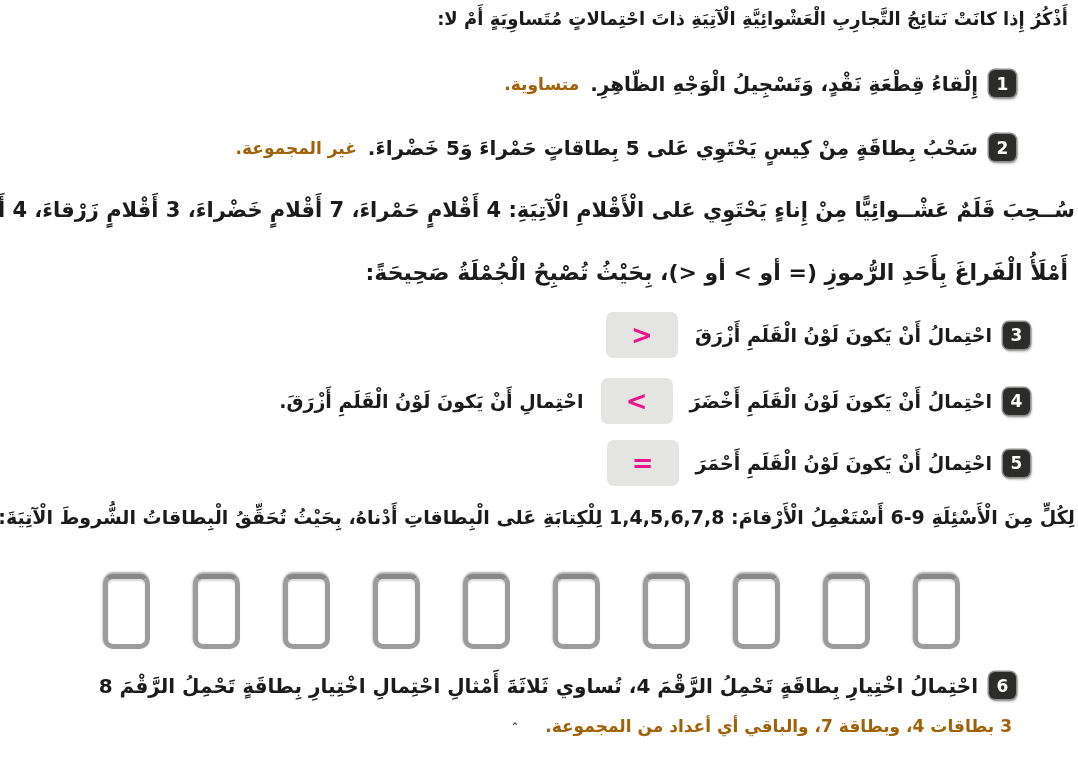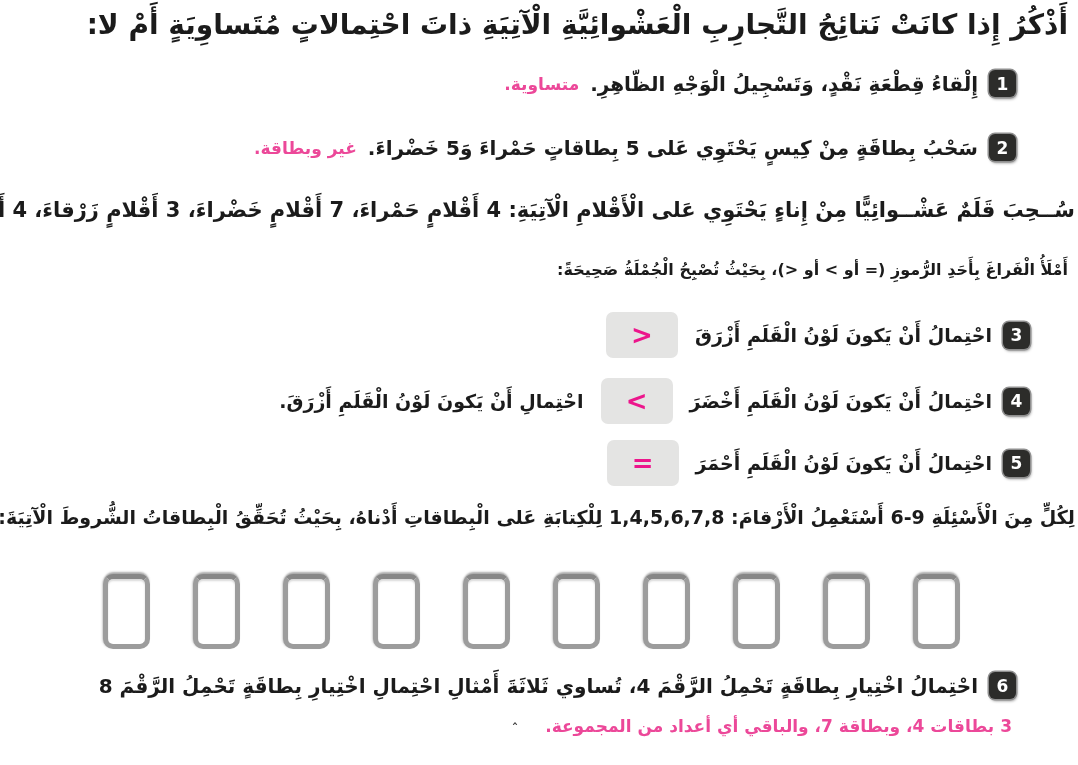--- a/index.html
+++ b/index.html
@@ -5,38 +5,38 @@
   html,body{margin:0;padding:0;}
   body{
     width:1078px;height:765px;background:#ffffff;position:relative;
     font-family:"DejaVu Sans",sans-serif;color:#1b1b1b;overflow:hidden;
   }
   .row{
     position:absolute;display:flex;align-items:center;gap:11px;
     white-space:nowrap;direction:rtl;font-weight:700;
   }
   .txt{font-weight:700;}
-  .header-line{top:8px;right:10px;font-size:28px;}
+  .header-line{top:8px;right:10px;font-size:18px;}
   .item-1{top:70px;right:62px;font-size:20px;}
   .item-2{top:134px;right:62px;font-size:20px;}
   .pens-par{top:198px;right:3px;font-size:21px;}
-  .fill-line{top:260px;right:10px;font-size:16px;}
+  .fill-line{top:260px;right:10px;font-size:22px;}
   .cmp-3{top:312px;right:48px;font-size:19px;}
   .cmp-4{top:378px;right:48px;font-size:19px;}
   .cmp-5{top:440px;right:48px;font-size:19px;}
   .instr69{top:506px;right:3px;font-size:19px;}
   .item-6{top:672px;right:62px;font-size:20px;}
   .ans6-line{top:716px;right:66px;font-size:17px;}
   .badge{
     flex:0 0 auto;width:27px;height:27px;border-radius:6px;
     background:#2c2c2a;color:#ffffff;display:flex;align-items:center;justify-content:center;
     font-size:17px;font-weight:700;
     box-shadow:0 0 0 1.5px #8f8f8f,1px 2px 3px rgba(0,0,0,.45);
   }
-  .answer{color:#ec4899;font-size:17px;font-weight:700;}
+  .answer{color:#a16207;font-size:17px;font-weight:700;}
   .sym-box{
     flex:0 0 auto;width:72px;height:46px;background:#e4e4e3;border-radius:7px;
     display:flex;align-items:center;justify-content:center;margin:0 6px;
   }
   .sym{
     color:#ec168c;font-size:26px;font-weight:700;
     direction:ltr;unicode-bidi:bidi-override;line-height:1;
   }
   .cards-row{position:absolute;left:103px;top:574px;display:flex;gap:43px;direction:ltr;}
   .card{
@@ -56,21 +56,21 @@
 
 <div class="row item-1">
   <span class="badge">1</span>
   <span class="txt">إِلْقاءُ قِطْعَةِ نَقْدٍ، وَتَسْجِيلُ الْوَجْهِ الظّاهِرِ.</span>
   <span class="answer">متساوية.</span>
 </div>
 
 <div class="row item-2">
   <span class="badge">2</span>
   <span class="txt">سَحْبُ بِطاقَةٍ مِنْ كِيسٍ يَحْتَوِي عَلى 5 بِطاقاتٍ حَمْراءَ وَ5 خَضْراءَ.</span>
-  <span class="answer">غير وبطاقة.</span>
+  <span class="answer">غير المجموعة.</span>
 </div>
 
 <div class="row pens-par">
   <span class="txt">سُــحِبَ قَلَمٌ عَشْــوائِيًّا مِنْ إِناءٍ يَحْتَوِي عَلى الْأَقْلامِ الْآتِيَةِ: 4 أَقْلامٍ حَمْراءَ، 7 أَقْلامٍ خَضْراءَ، 3 أَقْلامٍ زَرْقاءَ، 4 أَقْلامٍ صَفْراءَ.</span>
 </div>
 
 <div class="row fill-line">
   <span class="txt">أَمْلَأُ الْفَراغَ بِأَحَدِ الرُّموزِ (= أو &gt; أو &lt;)، بِحَيْثُ تُصْبِحُ الْجُمْلَةُ صَحِيحَةً:</span>
 </div>
 

